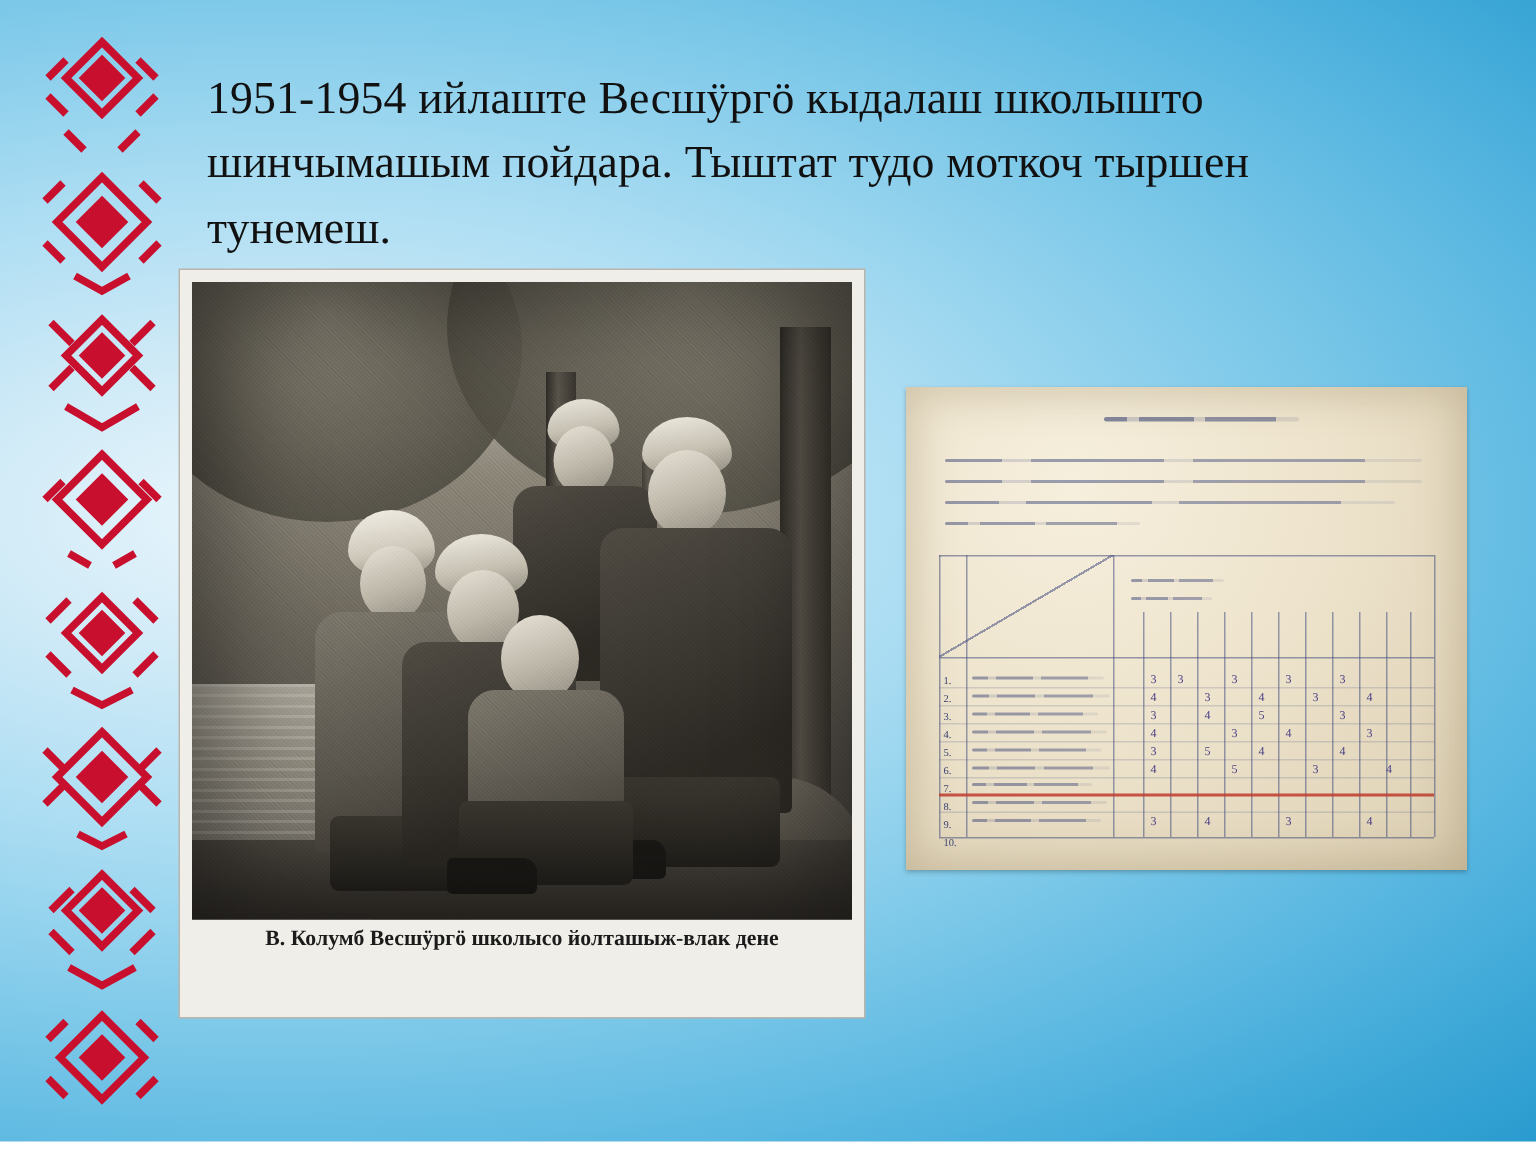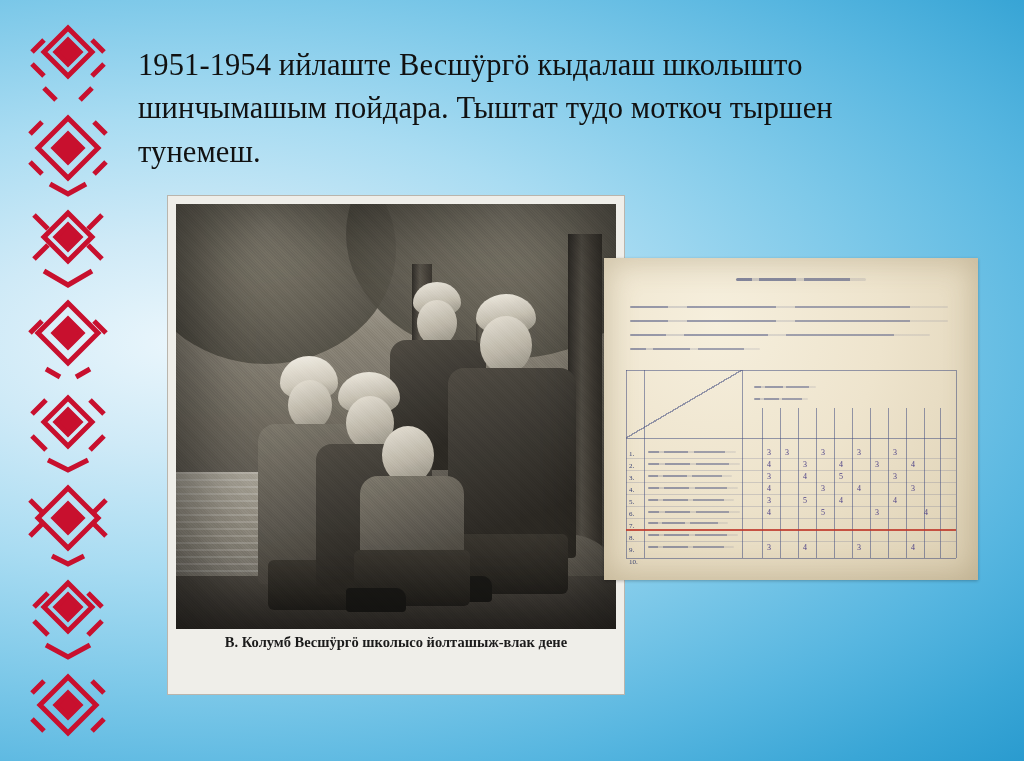--- a/index.html
+++ b/index.html
@@ -50,26 +50,25 @@
     font-size: 30.5px;
     line-height: 1.42;
     font-family: "Liberation Serif", serif;
     letter-spacing: 0.1px;
   }
 
   
   .photo-card {
     position: absolute;
     left: 120px;
-    top: 196px;
+    top: 180px;
     width: 456px;
     height: 498px;
     background: #efeee9;
     box-shadow: 0 0 0 1px #b9b5ad;
-    margin-left: 48px;
   }
   .photo-frame {
     position: absolute;
     left: 8px;
     top: 8px;
     width: 440px;
     height: 425px;
     overflow: hidden;
     background: #3a3a36;
   }

